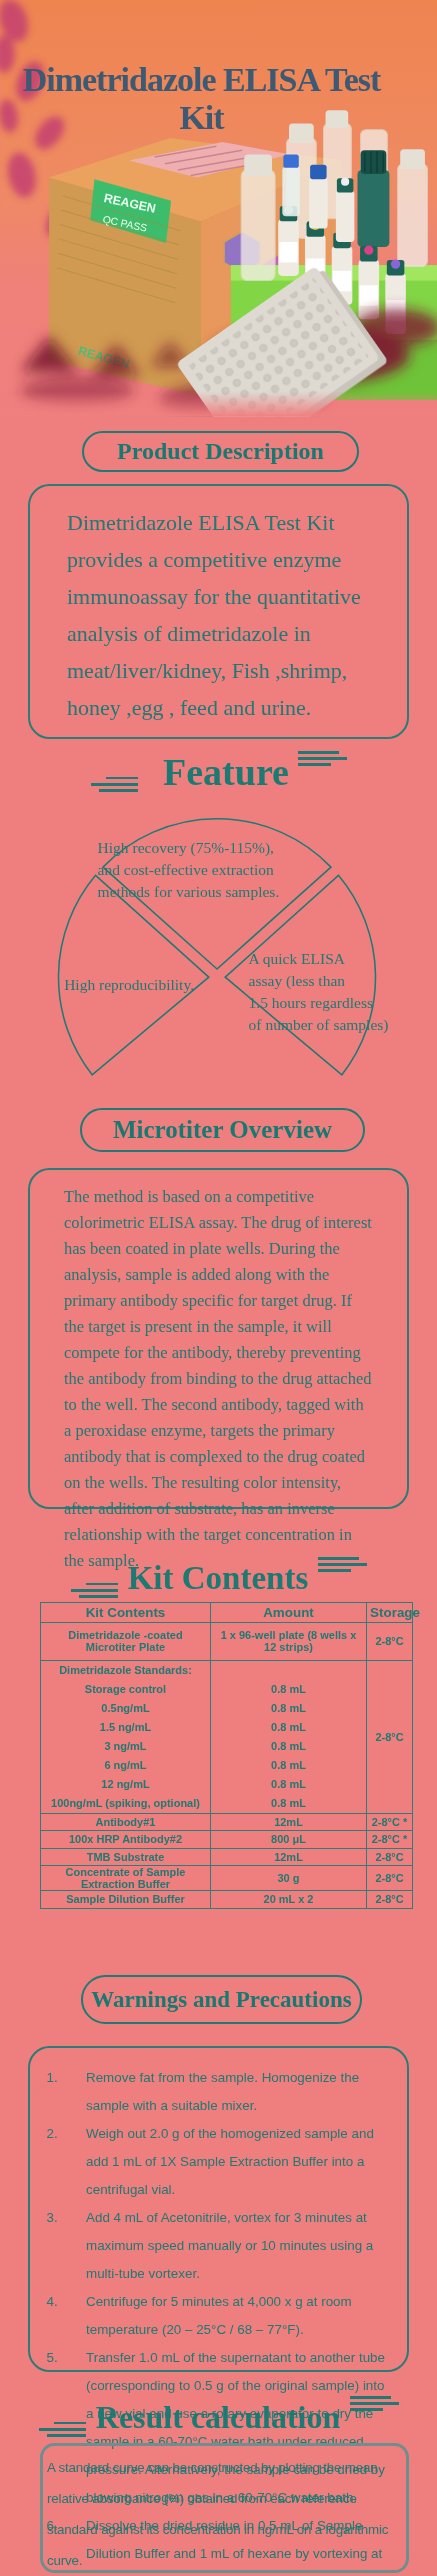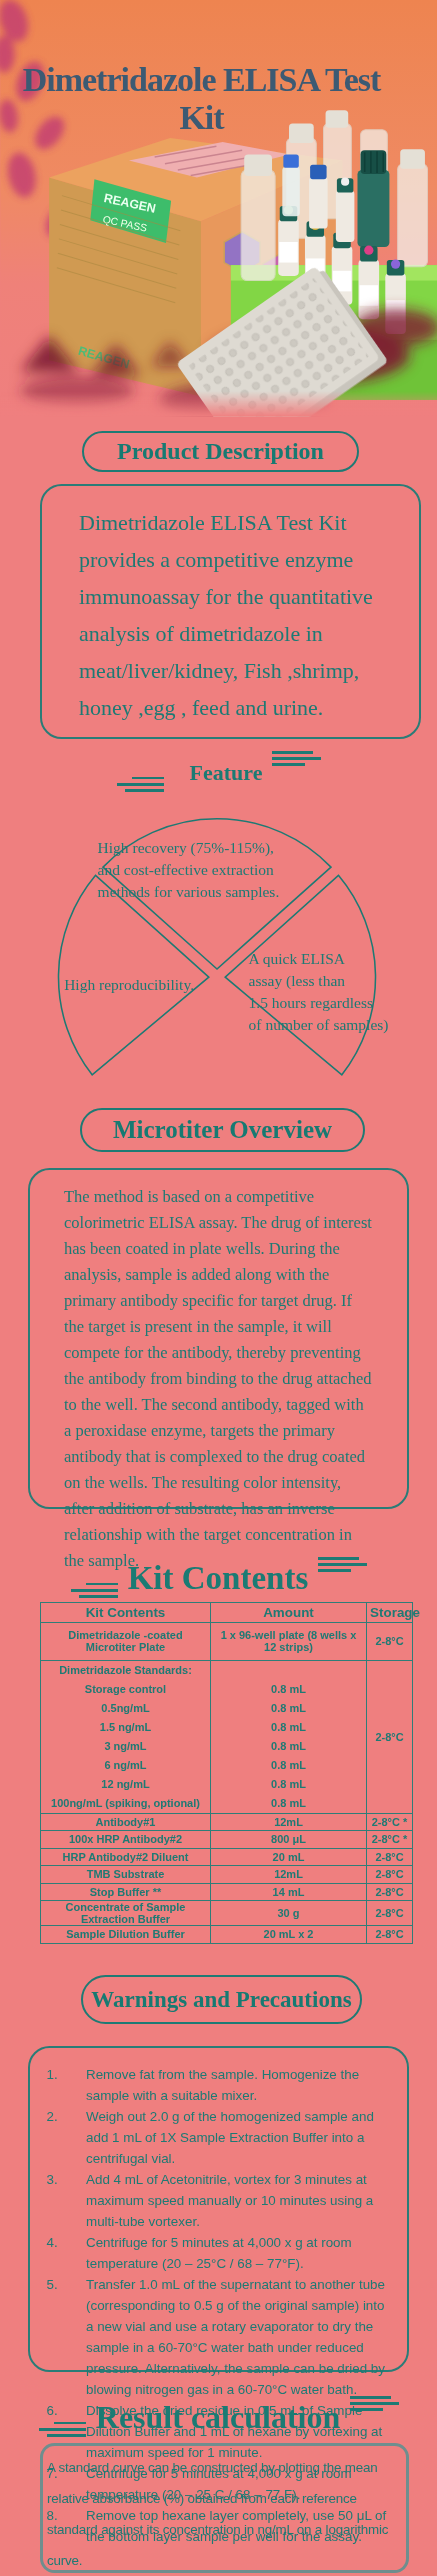--- a/index.html
+++ b/index.html
@@ -29,21 +29,21 @@
   
   #kit-table{border-collapse:collapse;width:372px;table-layout:fixed;
     font-family:"Liberation Sans",sans-serif;color:#1f7a74;}
   #kit-table th,#kit-table td{border:1px solid #2f7d78;text-align:center;vertical-align:middle;
     padding:0 3.1px;font-size:11px;font-weight:bold;}
   #kit-table th{font-size:13.4px;height:18.5px;}
   .cell-lines div{height:19px;line-height:19px;overflow:visible;}
   
   #warn-list{margin:0;padding:0;list-style:none;counter-reset:wr;}
   #warn-list li{position:relative;counter-increment:wr;padding-left:56px;
-    font-family:"Liberation Sans",sans-serif;font-size:13.4px;line-height:21px;color:#1d7a74;}
+    font-family:"Liberation Sans",sans-serif;font-size:13.4px;line-height:28px;color:#1d7a74;}
   #warn-list li::before{content:counter(wr) ".";position:absolute;left:16.5px;top:0;}
   
   #result-box{border:3.1px solid #6f8e8e;border-radius:14.4px;color:#1d7a74;box-sizing:border-box;
     font-family:"Liberation Sans",sans-serif;}
   #result-body{font-size:13.4px;line-height:31px;letter-spacing:-0.2px;padding:6.2px 3.1px 0 4.1px;}
   text{user-select:none;}
 </style>
 </head>
 <body>
 
@@ -210,29 +210,29 @@
     </g>
     <rect x="0" y="760" width="850" height="50" fill="url(#fade)"></rect>
   </svg>
 
   <div class="abs" id="hero-title">Dimetridazole ELISA Test Kit</div>
 
   <div class="abs badge" style="left:82px;top:431px;width:273px;height:37px;font-size:24px;">
       <span>Product Description</span>
     </div>
 
-  <div class="abs tealbox" style="left:28px;top:484px;width:381px;height:255px;padding:17.5px 37px;font-size:22px;line-height:37px;margin-left:12px;"><span>Dimetridazole ELISA Test Kit provides a competitive enzyme immunoassay for the quantitative analysis of dimetridazole in meat/liver/kidney, Fish ,shrimp, honey ,egg , feed and urine.</span></div>
+  <div class="abs tealbox" style="left:28px;top:484px;width:381px;height:255px;padding:17.5px 37px;font-size:22px;line-height:37px;"><span>Dimetridazole ELISA Test Kit provides a competitive enzyme immunoassay for the quantitative analysis of dimetridazole in meat/liver/kidney, Fish ,shrimp, honey ,egg , feed and urine.</span></div>
 
   <div class="abs sec-heading" style="top:748px;height:49px;">
     <span class="dash-group dash-left">
         <i></i>
         <i></i>
         <i></i>
       </span>
-    <span class="txt" style="font-size:22px;margin-left:16px;">Feature</span>
+    <span class="txt" style="font-size:38px;margin-left:16px;">Feature</span>
     <span class="dash-group dash-right">
         <i></i>
         <i></i>
         <i></i>
       </span>
   </div>
 
   <div class="abs" style="left:20.6px;top:793px;width:392px;height:319px;">
     <svg width="392" height="319" viewBox="0 0 760 620">
       <g fill="none" stroke="#1d7a74" stroke-width="3">
@@ -317,32 +317,22 @@
           <td>Antibody#1</td>
           <td>12mL</td>
           <td>2-8°C *</td>
         </tr>
         <tr style="height: 17.5px;">
           <td>100x HRP Antibody#2</td>
           <td>800 μL</td>
           <td>2-8°C *</td>
         </tr>
         <tr style="height: 17.5px;">
-          <td>HRP Antibody#2 Diluent</td>
-          <td>20 mL</td>
-          <td>2-8°C</td>
-        </tr>
-        <tr style="height: 17.5px;">
           <td>TMB Substrate</td>
           <td>12mL</td>
-          <td>2-8°C</td>
-        </tr>
-        <tr style="height: 17.5px;">
-          <td>Stop Buffer **</td>
-          <td>14 mL</td>
           <td>2-8°C</td>
         </tr>
         <tr style="height: 17.5px;">
           <td>Concentrate of Sample Extraction Buffer</td>
           <td>30 g</td>
           <td>2-8°C</td>
         </tr>
         <tr style="height: 17.5px;">
           <td>Sample Dilution Buffer</td>
           <td>20 mL x 2</td>

